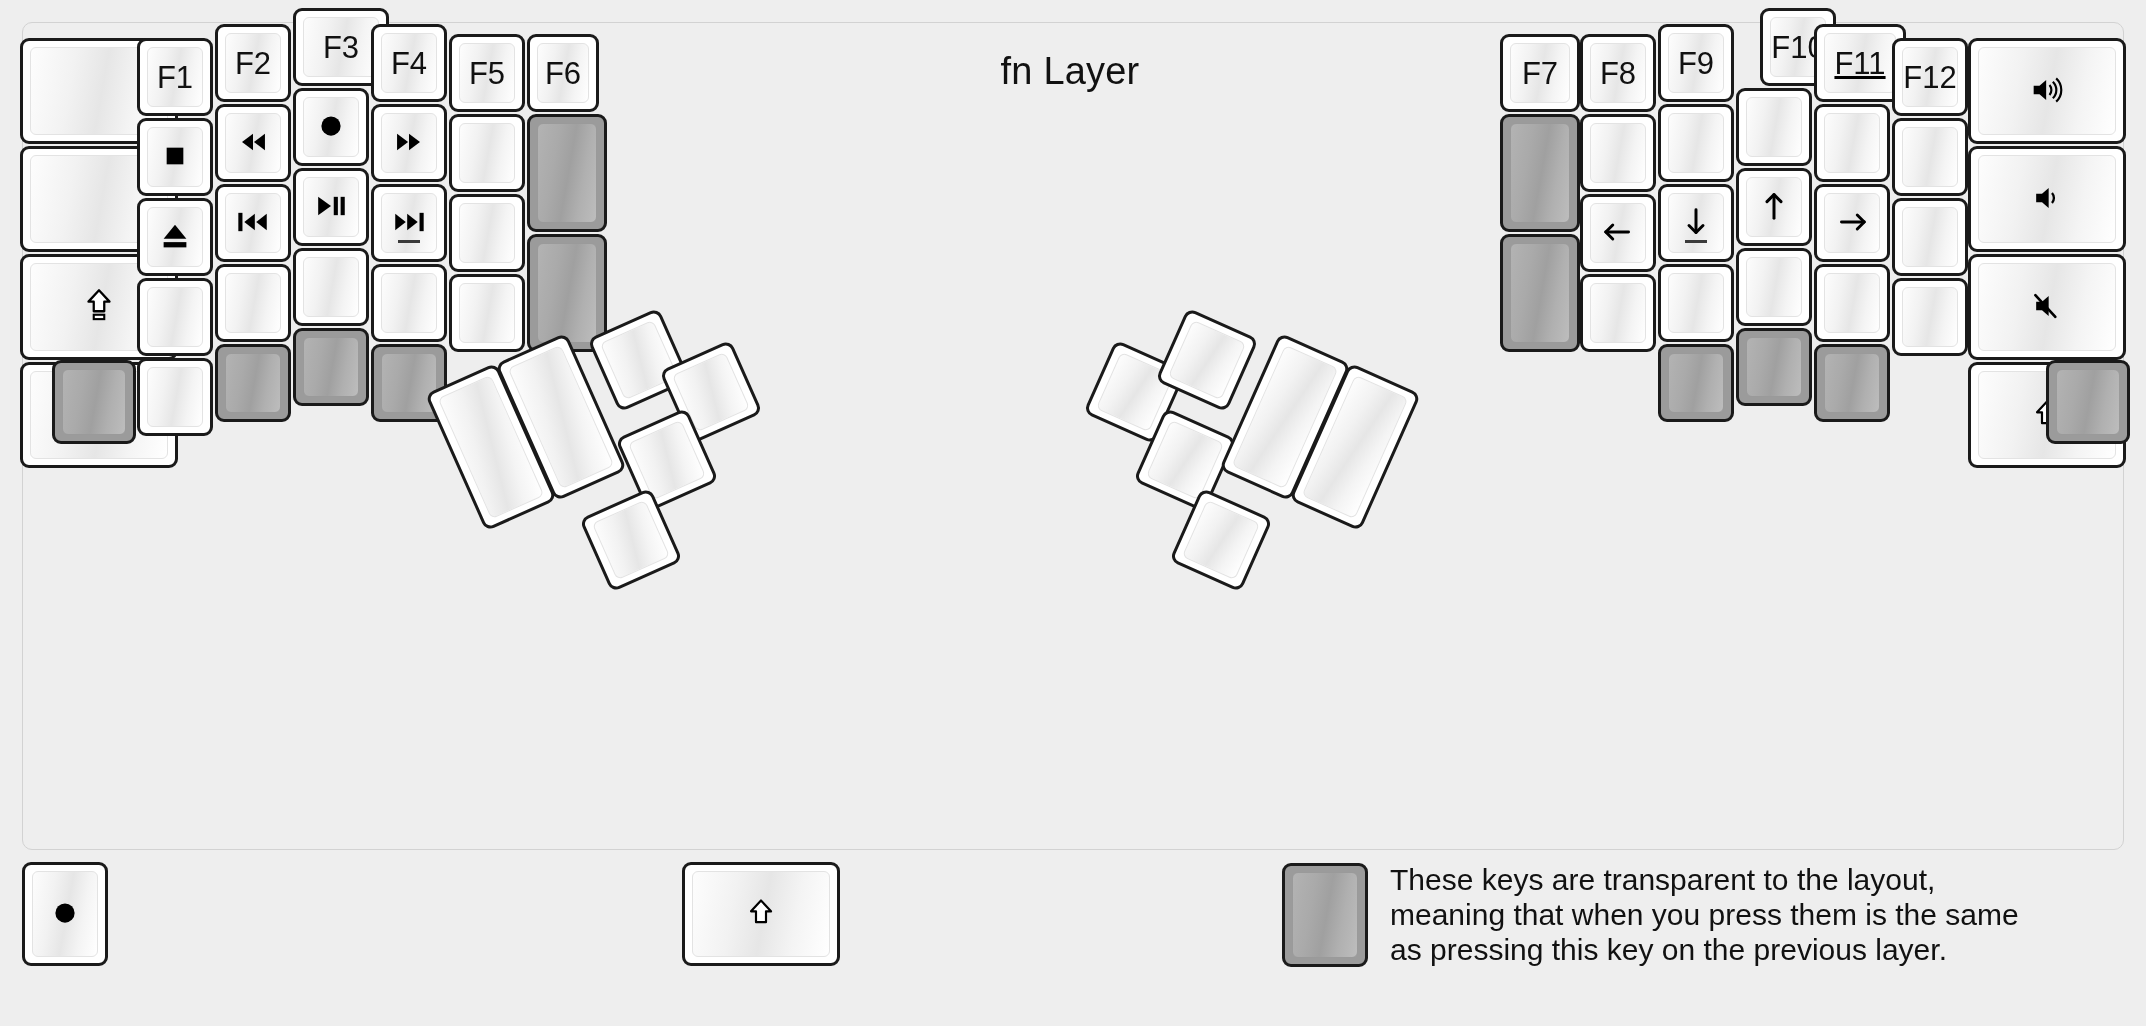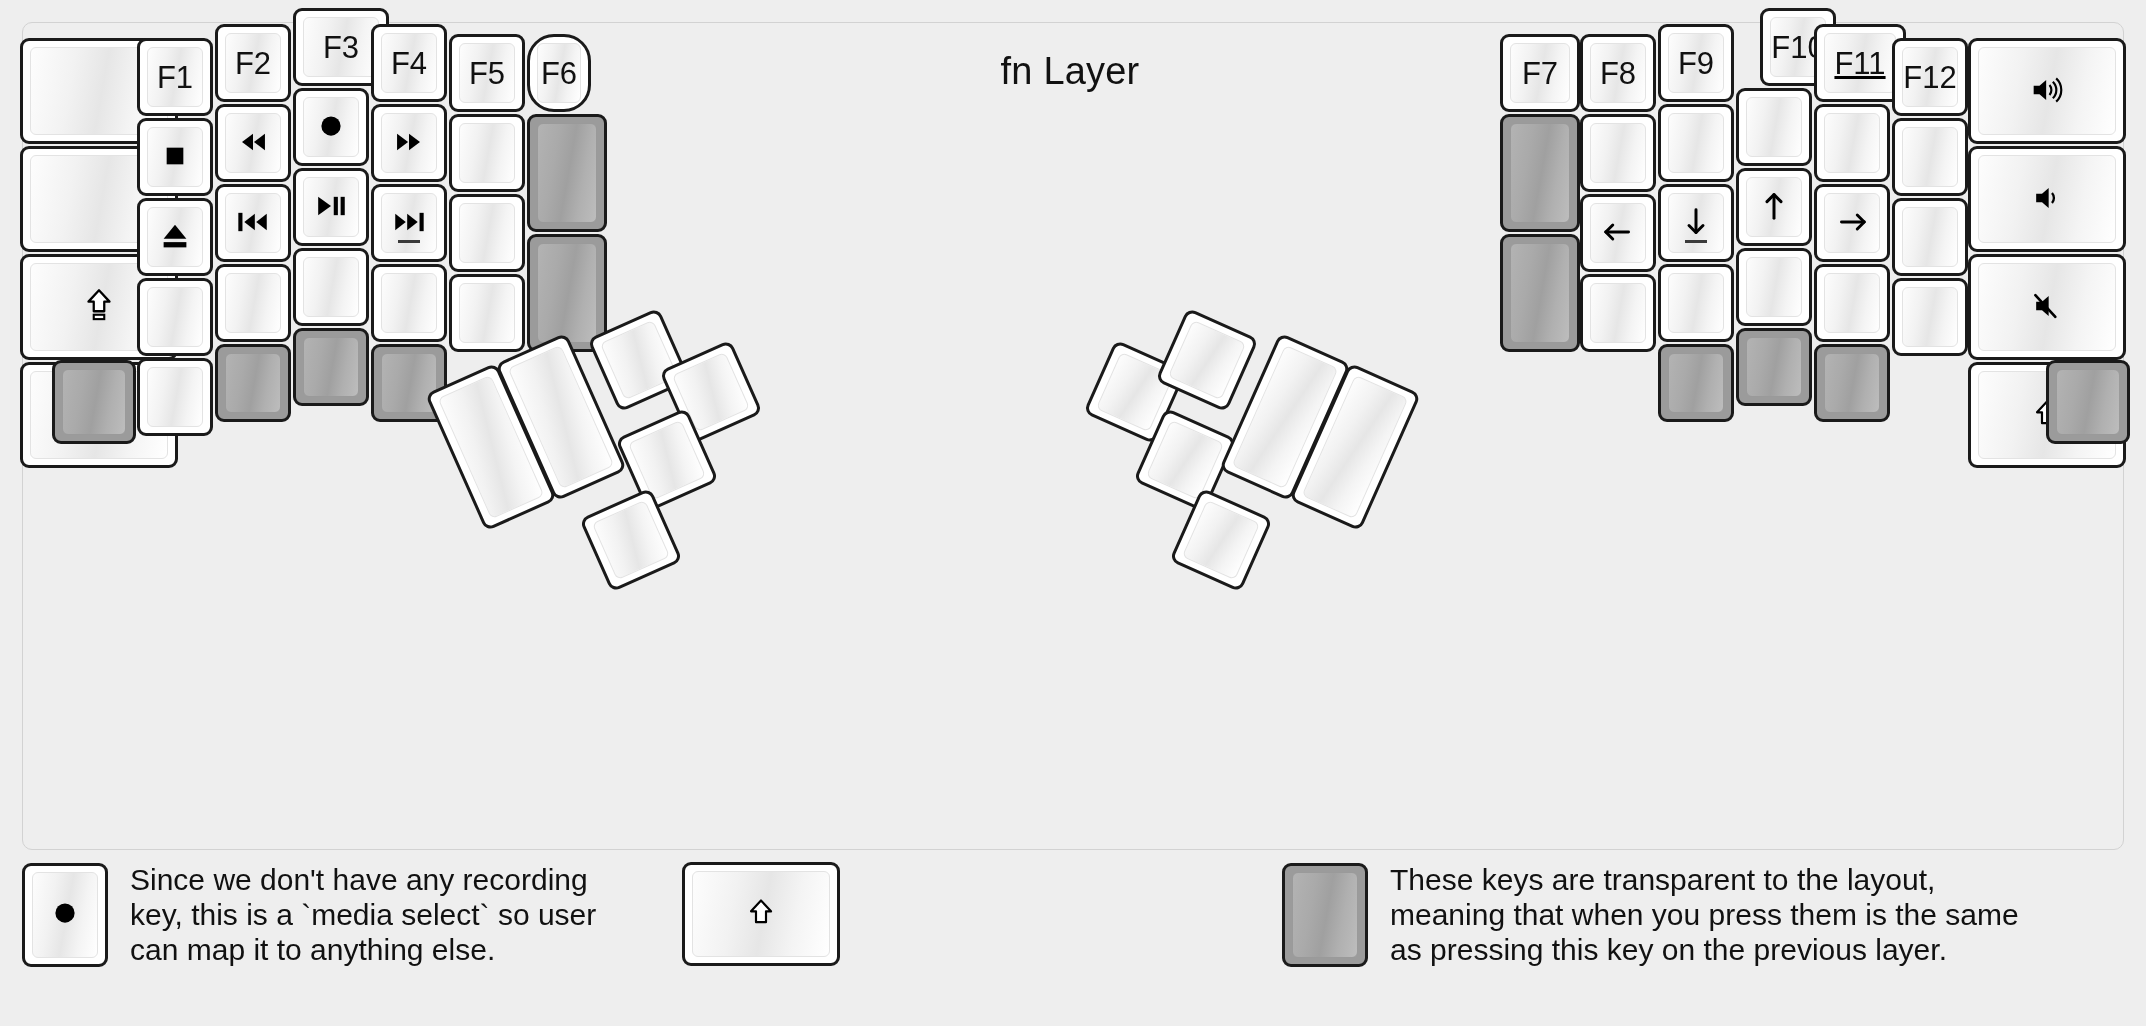--- a/index.html
+++ b/index.html
@@ -248,21 +248,21 @@
       </div>
       <div class="key" style="left: 449px; top: 114px; width: 76px; height: 78px;">
         <div class="face"></div>
       </div>
       <div class="key" style="left: 449px; top: 194px; width: 76px; height: 78px;">
         <div class="face"></div>
       </div>
       <div class="key" style="left: 449px; top: 274px; width: 76px; height: 78px;">
         <div class="face"></div>
       </div>
-      <div class="key" style="left: 527px; top: 34px; width: 64px; height: 78px; border-radius: 27px;">
+      <div class="key" style="left: 527px; top: 34px; width: 72px; height: 78px;">
         <div class="face">
           <span class="lbl">F6</span>
         </div>
       </div>
       <div class="key trans" style="left: 527px; top: 114px; width: 80px; height: 118px;">
         <div class="face"></div>
       </div>
       <div class="key trans" style="left: 527px; top: 234px; width: 80px; height: 118px;">
         <div class="face"></div>
       </div>
@@ -453,23 +453,20 @@
 
   <div class="legend" id="legend">
       <div class="legend-item" style="left: 0px; top: 0px;">
         <div class="key" style="left: 0px; top: 0px; width: 86px; height: 104px; position: relative;">
           <div class="face">
             <span class="glyph"><svg viewBox="0 0 48 48" width="44" height="44" aria-hidden="true">
                 <circle cx="24" cy="24" r="10.5" fill="#000"></circle>
               </svg></span>
           </div>
         </div>
-        <div class="legend-text">Since we don't have any recording
-key, this is a `media select` so user
-can map it to anything else.</div>
       </div>
       <div class="legend-item" style="left: 660px; top: 0px;">
         <div class="key" style="left: 0px; top: 0px; width: 158px; height: 104px; position: relative;">
           <div class="face">
             <span class="glyph"><svg viewBox="0 0 48 48" width="40" height="40" aria-hidden="true">
                 <path d="M24 9 L36 22 H30 V35 H18 V22 H12 Z" fill="#fff" stroke="#000" stroke-width="2.6" stroke-linejoin="round"></path>
               </svg></span>
           </div>
         </div>
       </div>

